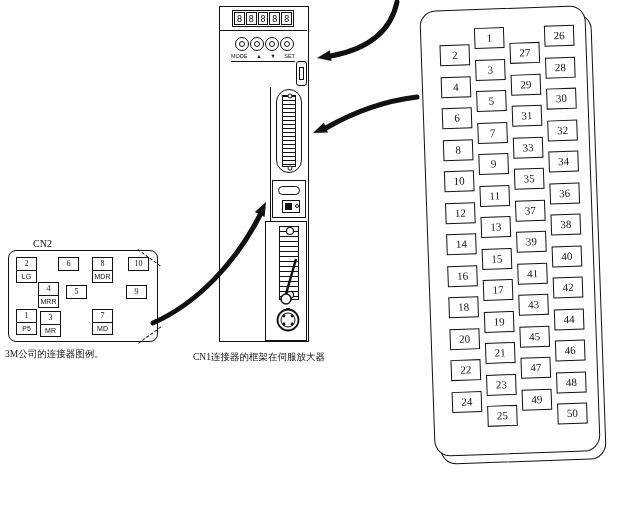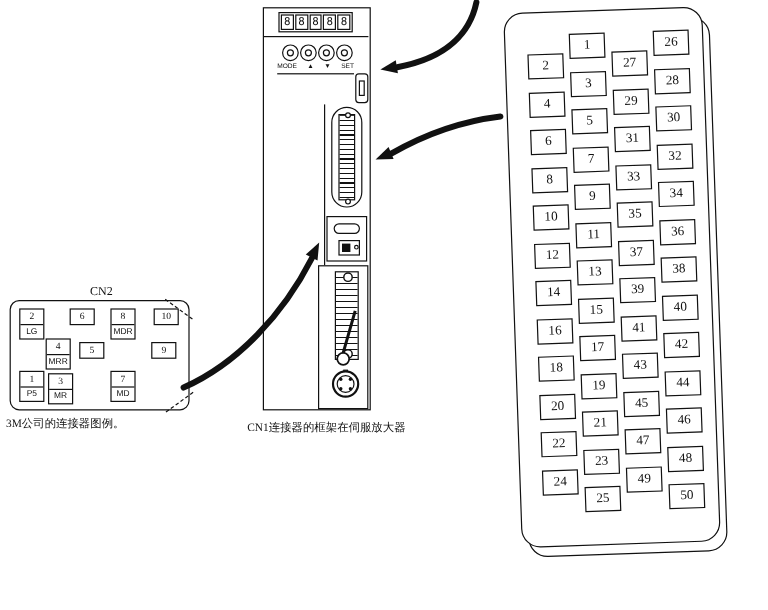--- a/index.html
+++ b/index.html
@@ -19,21 +19,21 @@
   .amp-btn{position:absolute;width:14px;height:14px;border:1.3px solid #111;border-radius:50%;box-sizing:border-box}
   .amp-btn .inner{position:absolute;left:2.6px;top:2.6px;width:6px;height:6px;border:1px solid #111;border-radius:50%;box-sizing:border-box}
   .digit{flex:1;border:1px solid #111;font-family:"DejaVu Sans Mono",monospace;font-size:9px;line-height:12px;text-align:center;box-sizing:border-box}
   .dash{position:absolute;border-top:1.4px dashed #111;width:28px;transform-origin:0 0}
 </style>
 </head>
 <body>
 
 <div id="canvas">
 
-  <div class="abs" style="left:60px;top:238px;width:34px;text-align:right;font-size:10px">CN2</div>
+  <div class="abs" style="left:33px;top:238px;width:34px;text-align:left;font-size:10px">CN2</div>
 
   <div class="abs" style="left:8px;top:250px;width:150px;height:92px;border:1.3px solid #111;border-radius:8px;background:#fff"></div>
   <div class="dash" style="left:138px;top:249px;transform:rotate(36deg)"></div>
   <div class="dash" style="left:138px;top:343px;transform:rotate(-36deg)"></div>
 
   <div class="abs" style="left:0;top:0;width:0;height:0">
       <div class="pin" style="left: 16px; top: 257px;">
         <span class="num">2</span>
         <span class="name">LG</span>
       </div>
@@ -118,21 +118,21 @@
     <div class="abs" style="left:58px;top:179px;width:22px;height:9px;border:1px solid #111;border-radius:5px"></div>
     <div class="abs" style="left:62px;top:193px;width:18px;height:13px;border:1px solid #111"></div>
     <div class="abs" style="left:65px;top:196px;width:7px;height:7px;background:#111"></div>
     <div class="abs" style="left:75px;top:197px;width:4px;height:4px;border:1px solid #111;border-radius:50%"></div>
 
     <div class="abs" style="left:45px;top:214px;width:42px;height:120px;border:1.4px solid #111"></div>
     <div class="abs" style="left:59px;top:219px;width:20px;height:74px;border:1.5px solid #111;
                 background:repeating-linear-gradient(180deg,transparent 0 4px,#111 4px 5px)"></div>
   </div>
 
-  <div class="caption" style="left:206px;top:351px">CN1连接器的框架在伺服放大器</div>
+  <div class="caption" style="left:193px;top:351px">CN1连接器的框架在伺服放大器</div>
 
   <div class="slab" style="left:433px;top:16px"></div>
   <div class="slab" style="left:427px;top:8px">
     <div style="position:absolute;left:0;top:0;right:0;bottom:0">
         <div class="bigpin" style="left: 18px; top: 34px;">2</div>
         <div class="bigpin" style="left: 18px; top: 65.5px;">4</div>
         <div class="bigpin" style="left: 18px; top: 97px;">6</div>
         <div class="bigpin" style="left: 18px; top: 128.5px;">8</div>
         <div class="bigpin" style="left: 18px; top: 160px;">10</div>
         <div class="bigpin" style="left: 18px; top: 191.5px;">12</div>

